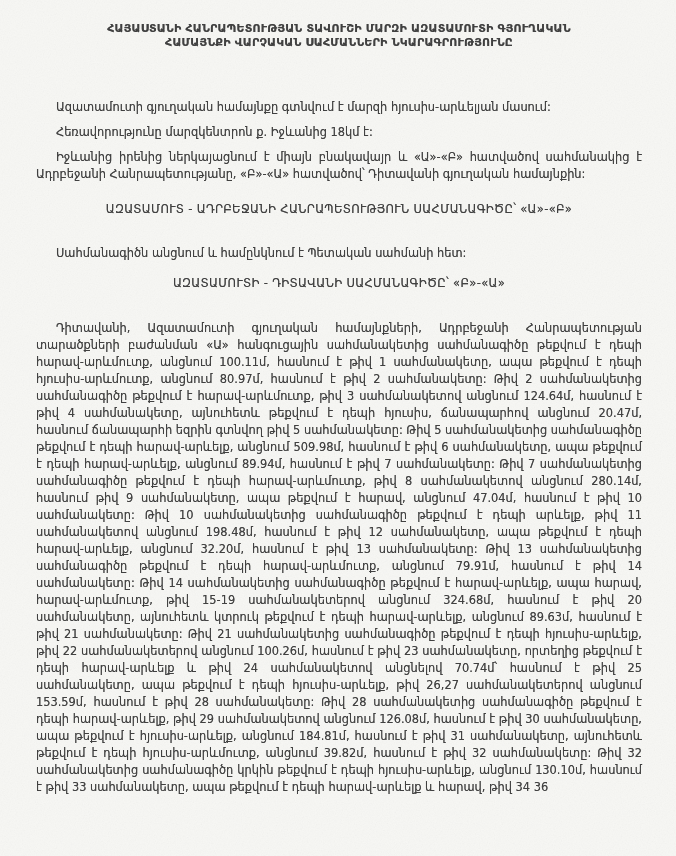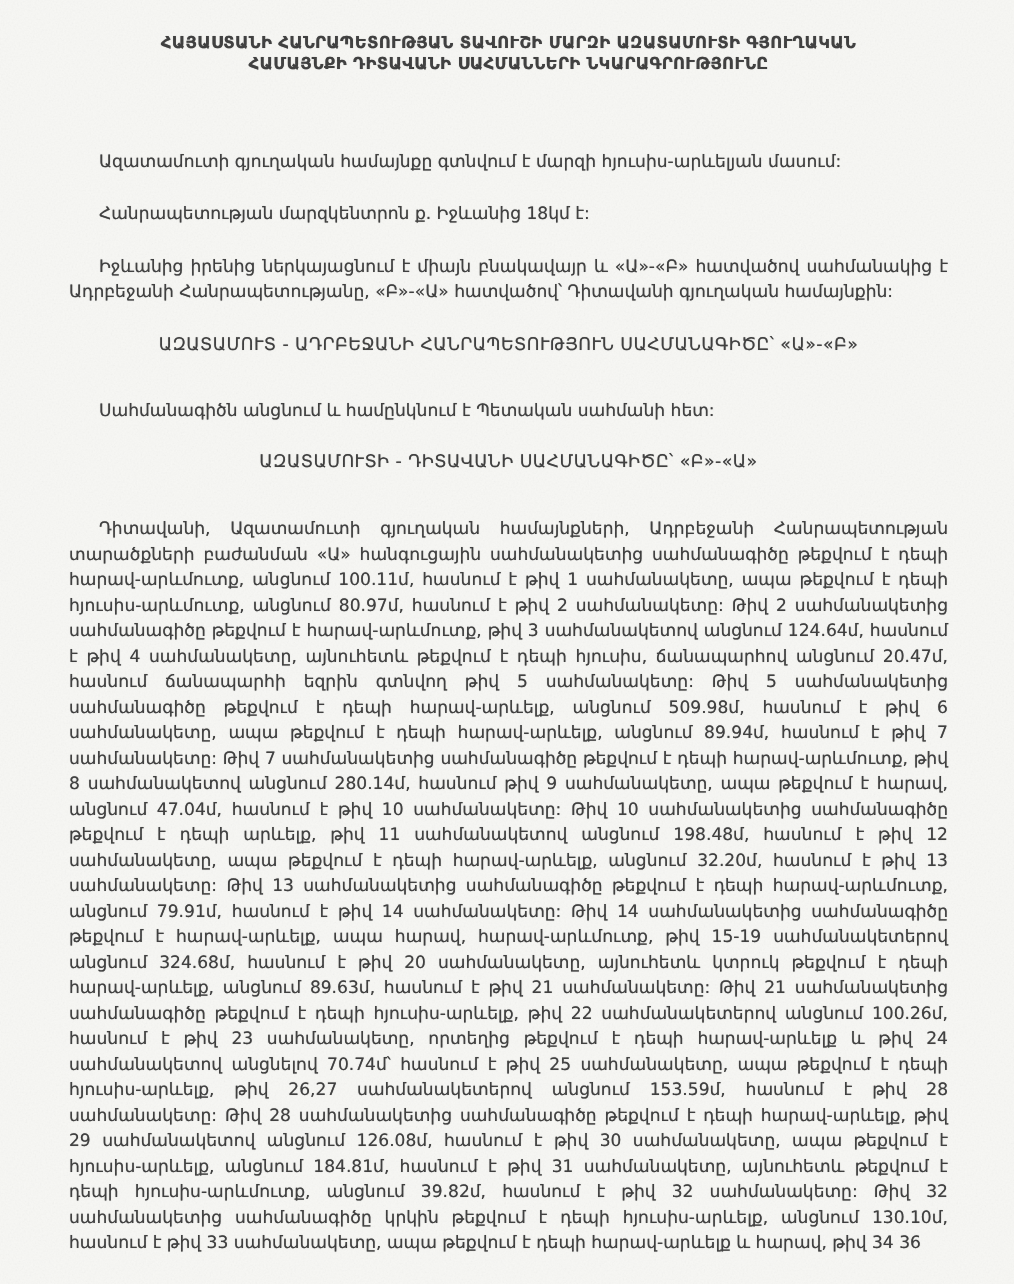--- a/index.html
+++ b/index.html
@@ -27,21 +27,21 @@
     text-align:center;
     font-weight:bold;
     font-size:11px;
     line-height:13.5px;
     letter-spacing:0.2px;
     margin:6px auto 50px auto;
   }
   p.doc{
     font-size:11.4px;
     line-height:17px;
-    margin:18px;
+    margin:8px;
     text-indent:20px;
     text-align:justify;
   }
   p.doc + p.doc{margin-top:1px;}
   .heading{
     text-align:center;
     font-weight:normal;
     font-size:11.6px;
     letter-spacing:0.3px;
     margin:0;
@@ -59,25 +59,25 @@
   <svg class="noise" width="676" height="856" aria-hidden="true">
     <filter id="grain">
       <feTurbulence type="fractalNoise" baseFrequency="0.85" numOctaves="2" stitchTiles="stitch"></feTurbulence>
       <feColorMatrix type="saturate" values="0"></feColorMatrix>
     </filter>
     <rect width="676" height="856" filter="url(#grain)"></rect>
   </svg>
 
   <div class="doc-title">
     <div>ՀԱՅԱՍՏԱՆԻ ՀԱՆՐԱՊԵՏՈՒԹՅԱՆ ՏԱՎՈՒՇԻ ՄԱՐԶԻ ԱԶԱՏԱՄՈՒՏԻ ԳՅՈՒՂԱԿԱՆ</div>
-    <div>ՀԱՄԱՅՆՔԻ ԴԻՏԱՎԱՆԻ ՍԱՀՄԱՆՆԵՐԻ ՆԿԱՐԱԳՐՈՒԹՅՈՒՆԸ</div>
+    <div>ՀԱՄԱՅՆՔԻ ՎԱՐՉԱԿԱՆ ՍԱՀՄԱՆՆԵՐԻ ՆԿԱՐԱԳՐՈՒԹՅՈՒՆԸ</div>
   </div>
 
   <p class="doc">Ազատամուտի գյուղական համայնքը գտնվում է մարզի հյուսիս-արևելյան մասում:</p>
-  <p class="doc gap-sm">Հանրապետության մարզկենտրոն ք. Իջևանից 18կմ է:</p>
+  <p class="doc gap-sm">Հեռավորությունը մարզկենտրոն ք. Իջևանից 18կմ է:</p>
   <p class="doc gap-sm">Իջևանից իրենից ներկայացնում է միայն բնակավայր և «Ա»-«Բ» հատվածով սահմանակից է Ադրբեջանի Հանրապետությանը, «Բ»-«Ա» հատվածով՝ Դիտավանի գյուղական համայնքին:</p>
 
   <h2 class="heading h1-spacing">ԱԶԱՏԱՄՈՒՏ - ԱԴՐԲԵՋԱՆԻ ՀԱՆՐԱՊԵՏՈՒԹՅՈՒՆ ՍԱՀՄԱՆԱԳԻԾԸ՝ «Ա»-«Բ»</h2>
 
   <p class="doc">Սահմանագիծն անցնում և համընկնում է Պետական սահմանի հետ:</p>
 
   <h2 class="heading h2-spacing">ԱԶԱՏԱՄՈՒՏԻ - ԴԻՏԱՎԱՆԻ ՍԱՀՄԱՆԱԳԻԾԸ՝ «Բ»-«Ա»</h2>
 
   <p class="doc body-par">Դիտավանի, Ազատամուտի գյուղական համայնքների, Ադրբեջանի Հանրապետության տարածքների բաժանման «Ա» հանգուցային սահմանակետից սահմանագիծը թեքվում է դեպի հարավ-արևմուտք, անցնում 100.11մ, հասնում է թիվ 1 սահմանակետը, ապա թեքվում է դեպի հյուսիս-արևմուտք, անցնում 80.97մ, հասնում է թիվ 2 սահմանակետը: Թիվ 2 սահմանակետից սահմանագիծը թեքվում է հարավ-արևմուտք, թիվ 3 սահմանակետով անցնում 124.64մ, հասնում է թիվ 4 սահմանակետը, այնուհետև թեքվում է դեպի հյուսիս, ճանապարհով անցնում 20.47մ, հասնում ճանապարհի եզրին գտնվող թիվ 5 սահմանակետը: Թիվ 5 սահմանակետից սահմանագիծը թեքվում է դեպի հարավ-արևելք, անցնում 509.98մ, հասնում է թիվ 6 սահմանակետը, ապա թեքվում է դեպի հարավ-արևելք, անցնում 89.94մ, հասնում է թիվ 7 սահմանակետը: Թիվ 7 սահմանակետից սահմանագիծը թեքվում է դեպի հարավ-արևմուտք, թիվ 8 սահմանակետով անցնում 280.14մ, հասնում թիվ 9 սահմանակետը, ապա թեքվում է հարավ, անցնում 47.04մ, հասնում է թիվ 10 սահմանակետը: Թիվ 10 սահմանակետից սահմանագիծը թեքվում է դեպի արևելք, թիվ 11 սահմանակետով անցնում 198.48մ, հասնում է թիվ 12 սահմանակետը, ապա թեքվում է դեպի հարավ-արևելք, անցնում 32.20մ, հասնում է թիվ 13 սահմանակետը: Թիվ 13 սահմանակետից սահմանագիծը թեքվում է դեպի հարավ-արևմուտք, անցնում 79.91մ, հասնում է թիվ 14 սահմանակետը: Թիվ 14 սահմանակետից սահմանագիծը թեքվում է հարավ-արևելք, ապա հարավ, հարավ-արևմուտք, թիվ 15-19 սահմանակետերով անցնում 324.68մ, հասնում է թիվ 20 սահմանակետը, այնուհետև կտրուկ թեքվում է դեպի հարավ-արևելք, անցնում 89.63մ, հասնում է թիվ 21 սահմանակետը: Թիվ 21 սահմանակետից սահմանագիծը թեքվում է դեպի հյուսիս-արևելք, թիվ 22 սահմանակետերով անցնում 100.26մ, հասնում է թիվ 23 սահմանակետը, որտեղից թեքվում է դեպի հարավ-արևելք և թիվ 24 սահմանակետով անցնելով 70.74մ՝ հասնում է թիվ 25 սահմանակետը, ապա թեքվում է դեպի հյուսիս-արևելք, թիվ 26,27 սահմանակետերով անցնում 153.59մ, հասնում է թիվ 28 սահմանակետը: Թիվ 28 սահմանակետից սահմանագիծը թեքվում է դեպի հարավ-արևելք, թիվ 29 սահմանակետով անցնում 126.08մ, հասնում է թիվ 30 սահմանակետը, ապա թեքվում է հյուսիս-արևելք, անցնում 184.81մ, հասնում է թիվ 31 սահմանակետը, այնուհետև թեքվում է դեպի հյուսիս-արևմուտք, անցնում 39.82մ, հասնում է թիվ 32 սահմանակետը: Թիվ 32 սահմանակետից սահմանագիծը կրկին թեքվում է դեպի հյուսիս-արևելք, անցնում 130.10մ, հասնում է թիվ 33 սահմանակետը, ապա թեքվում է դեպի հարավ-արևելք և հարավ, թիվ 34 36</p>
 

